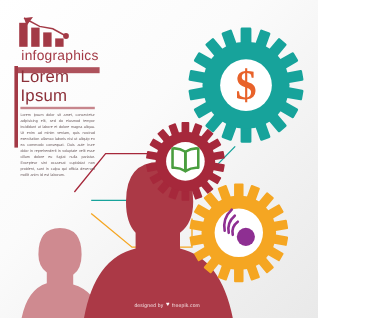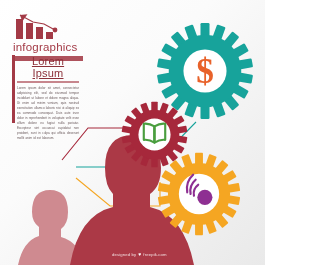--- a/index.html
+++ b/index.html
@@ -44,20 +44,21 @@
     width: 56px; height: 30px;
     overflow: visible;
   }
 
   .brand {
     margin-top: 2px;
     font-size: 11.5px;
     letter-spacing: .2px;
     color: #a33a46;
     font-weight: 400;
+    text-align: center;
   }
   .brand-rule {
     margin-top: 3px;
     width: 70px;
     height: 5px;
     background: #a33a46;
     opacity: .88;
   }
 
   
@@ -69,26 +70,25 @@
   }
   #text-panel .accent-bar {
     position: absolute;
     left: -5px;
     top: 0;
     width: 3px;
     height: 68px;
     background: #a33a46;
   }
   .panel-title {
-    font-size: 11px;
+    font-size: 14px;
     color: #8c3039;
     letter-spacing: .2px;
     margin: 0 0 2px 0;
-    text-align: center;
-    text-decoration: underline;
+    text-align: left;
   }
   .panel-rule {
     width: 100%;
     height: 2px;
     background: #c7868d;
     margin-bottom: 3px;
   }
   .panel-body {
     font-size: 3.1px;
     line-height: 1.62;

